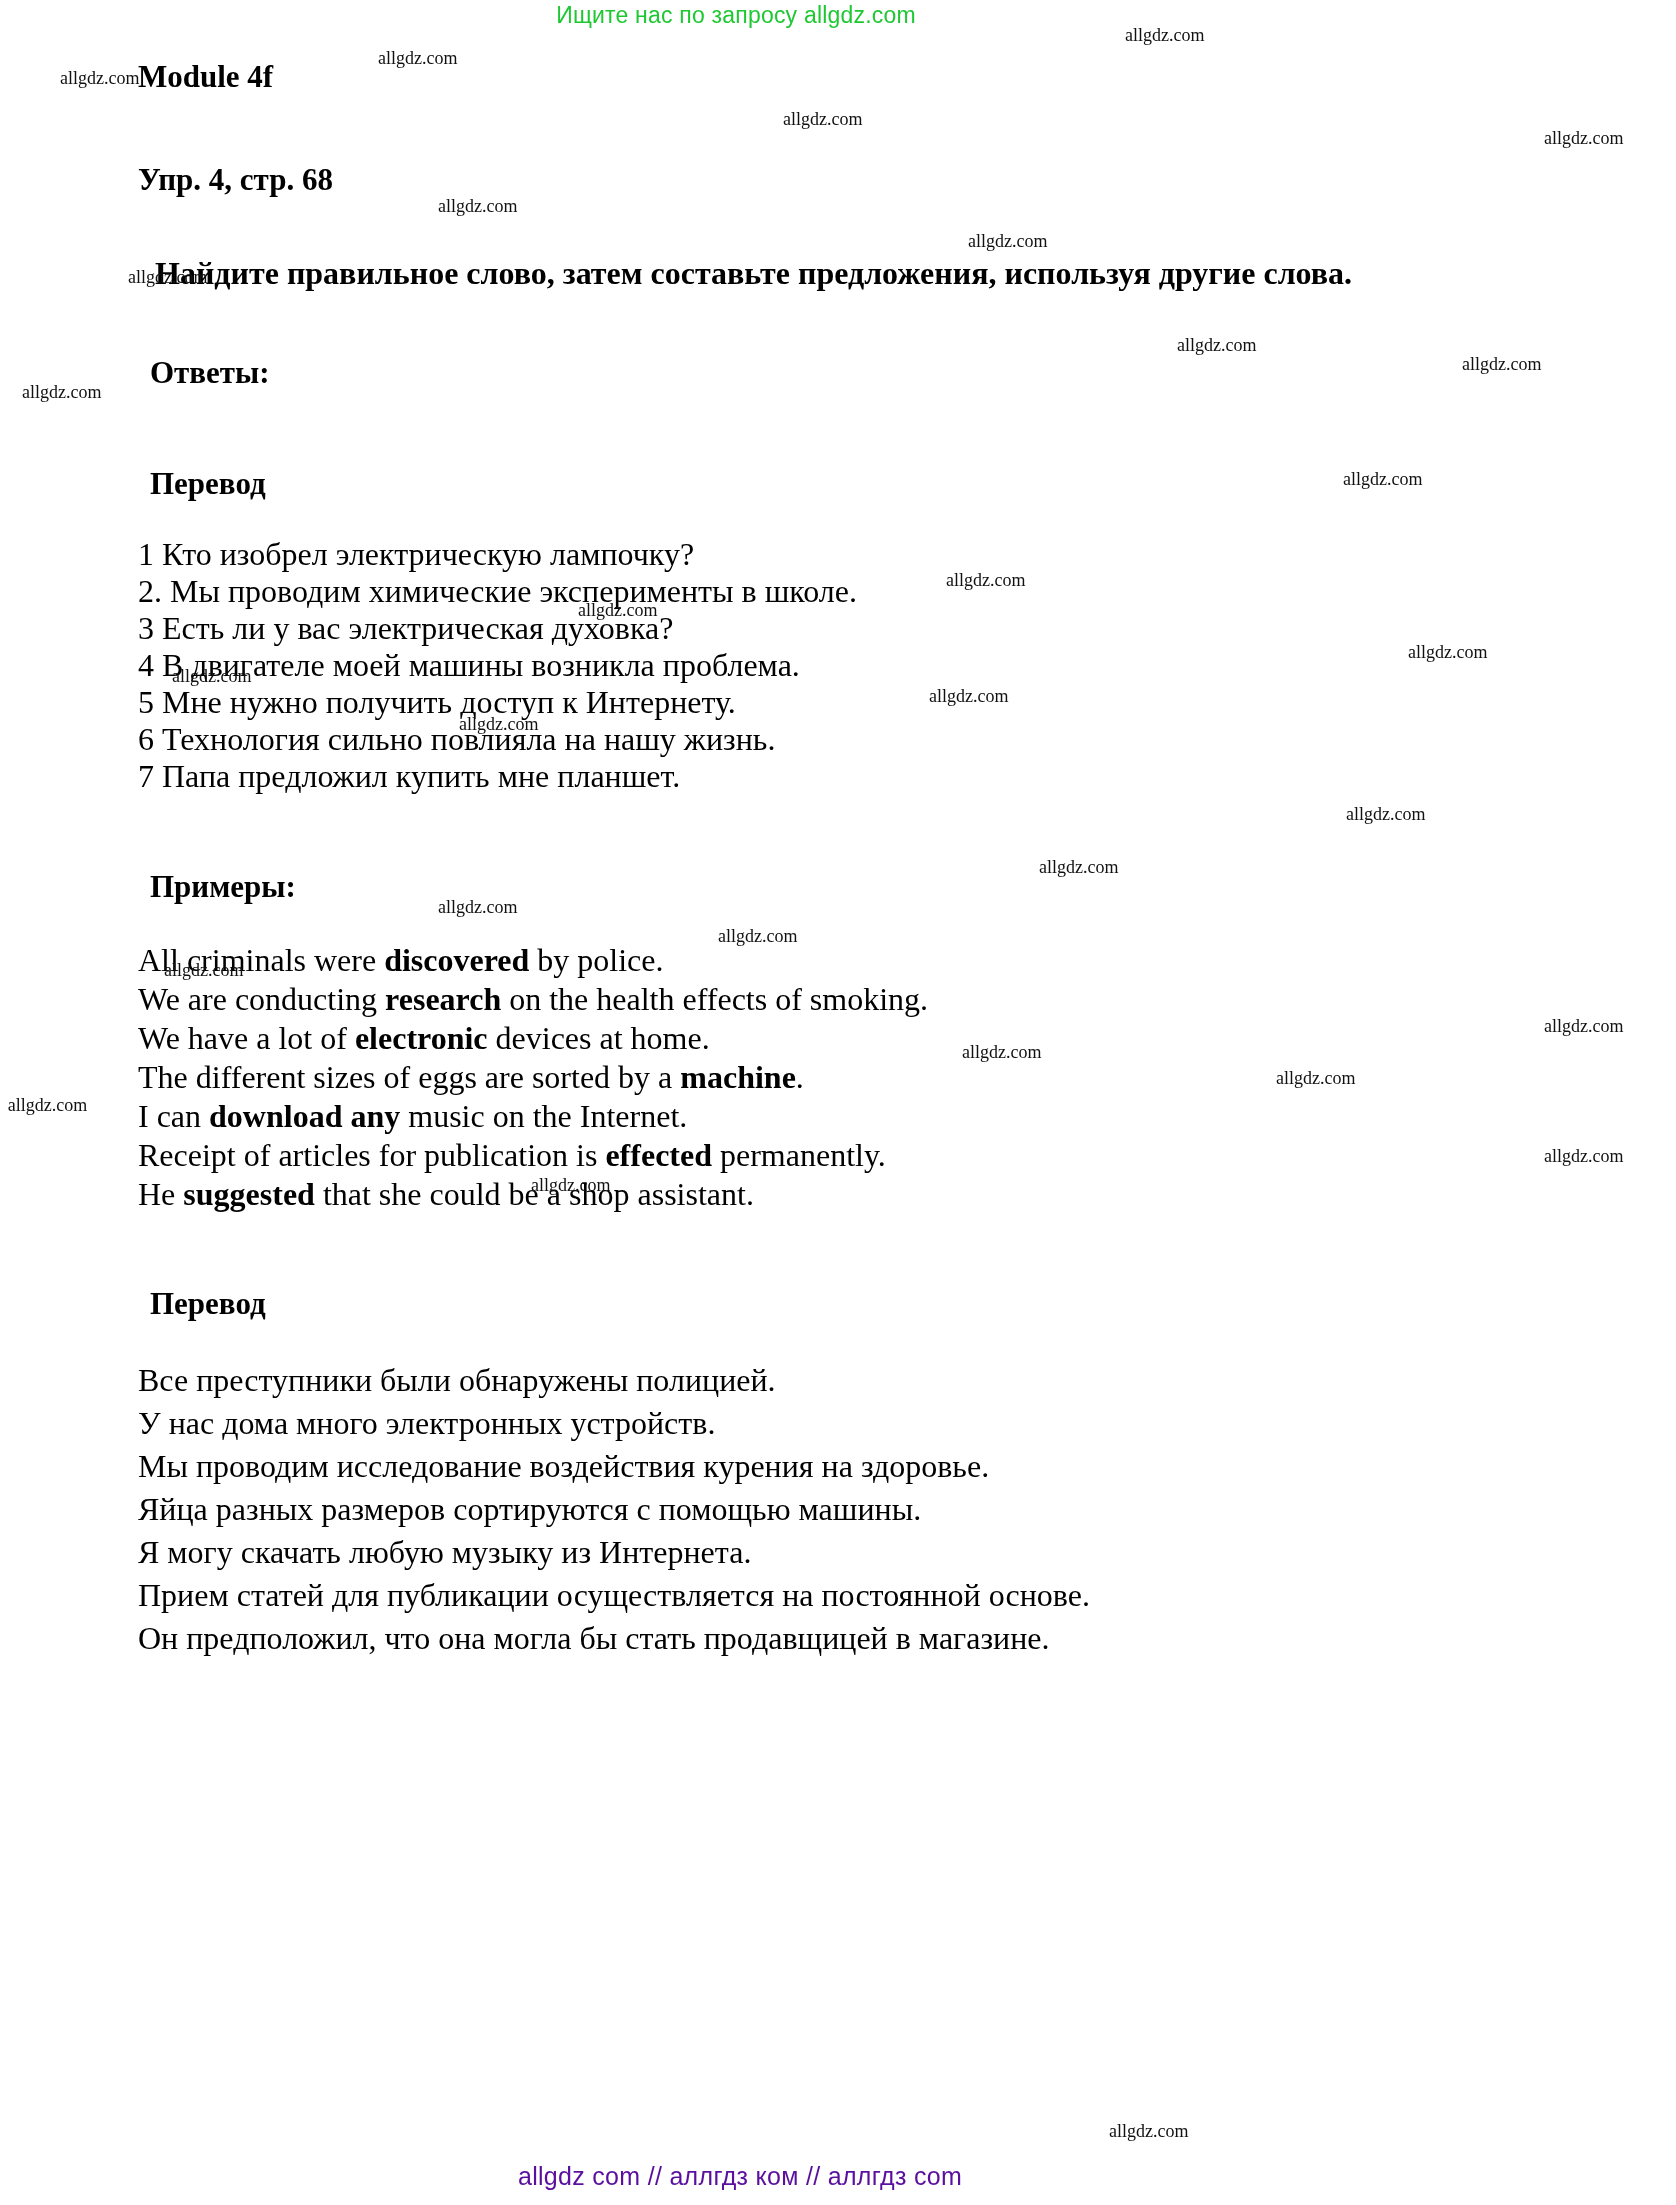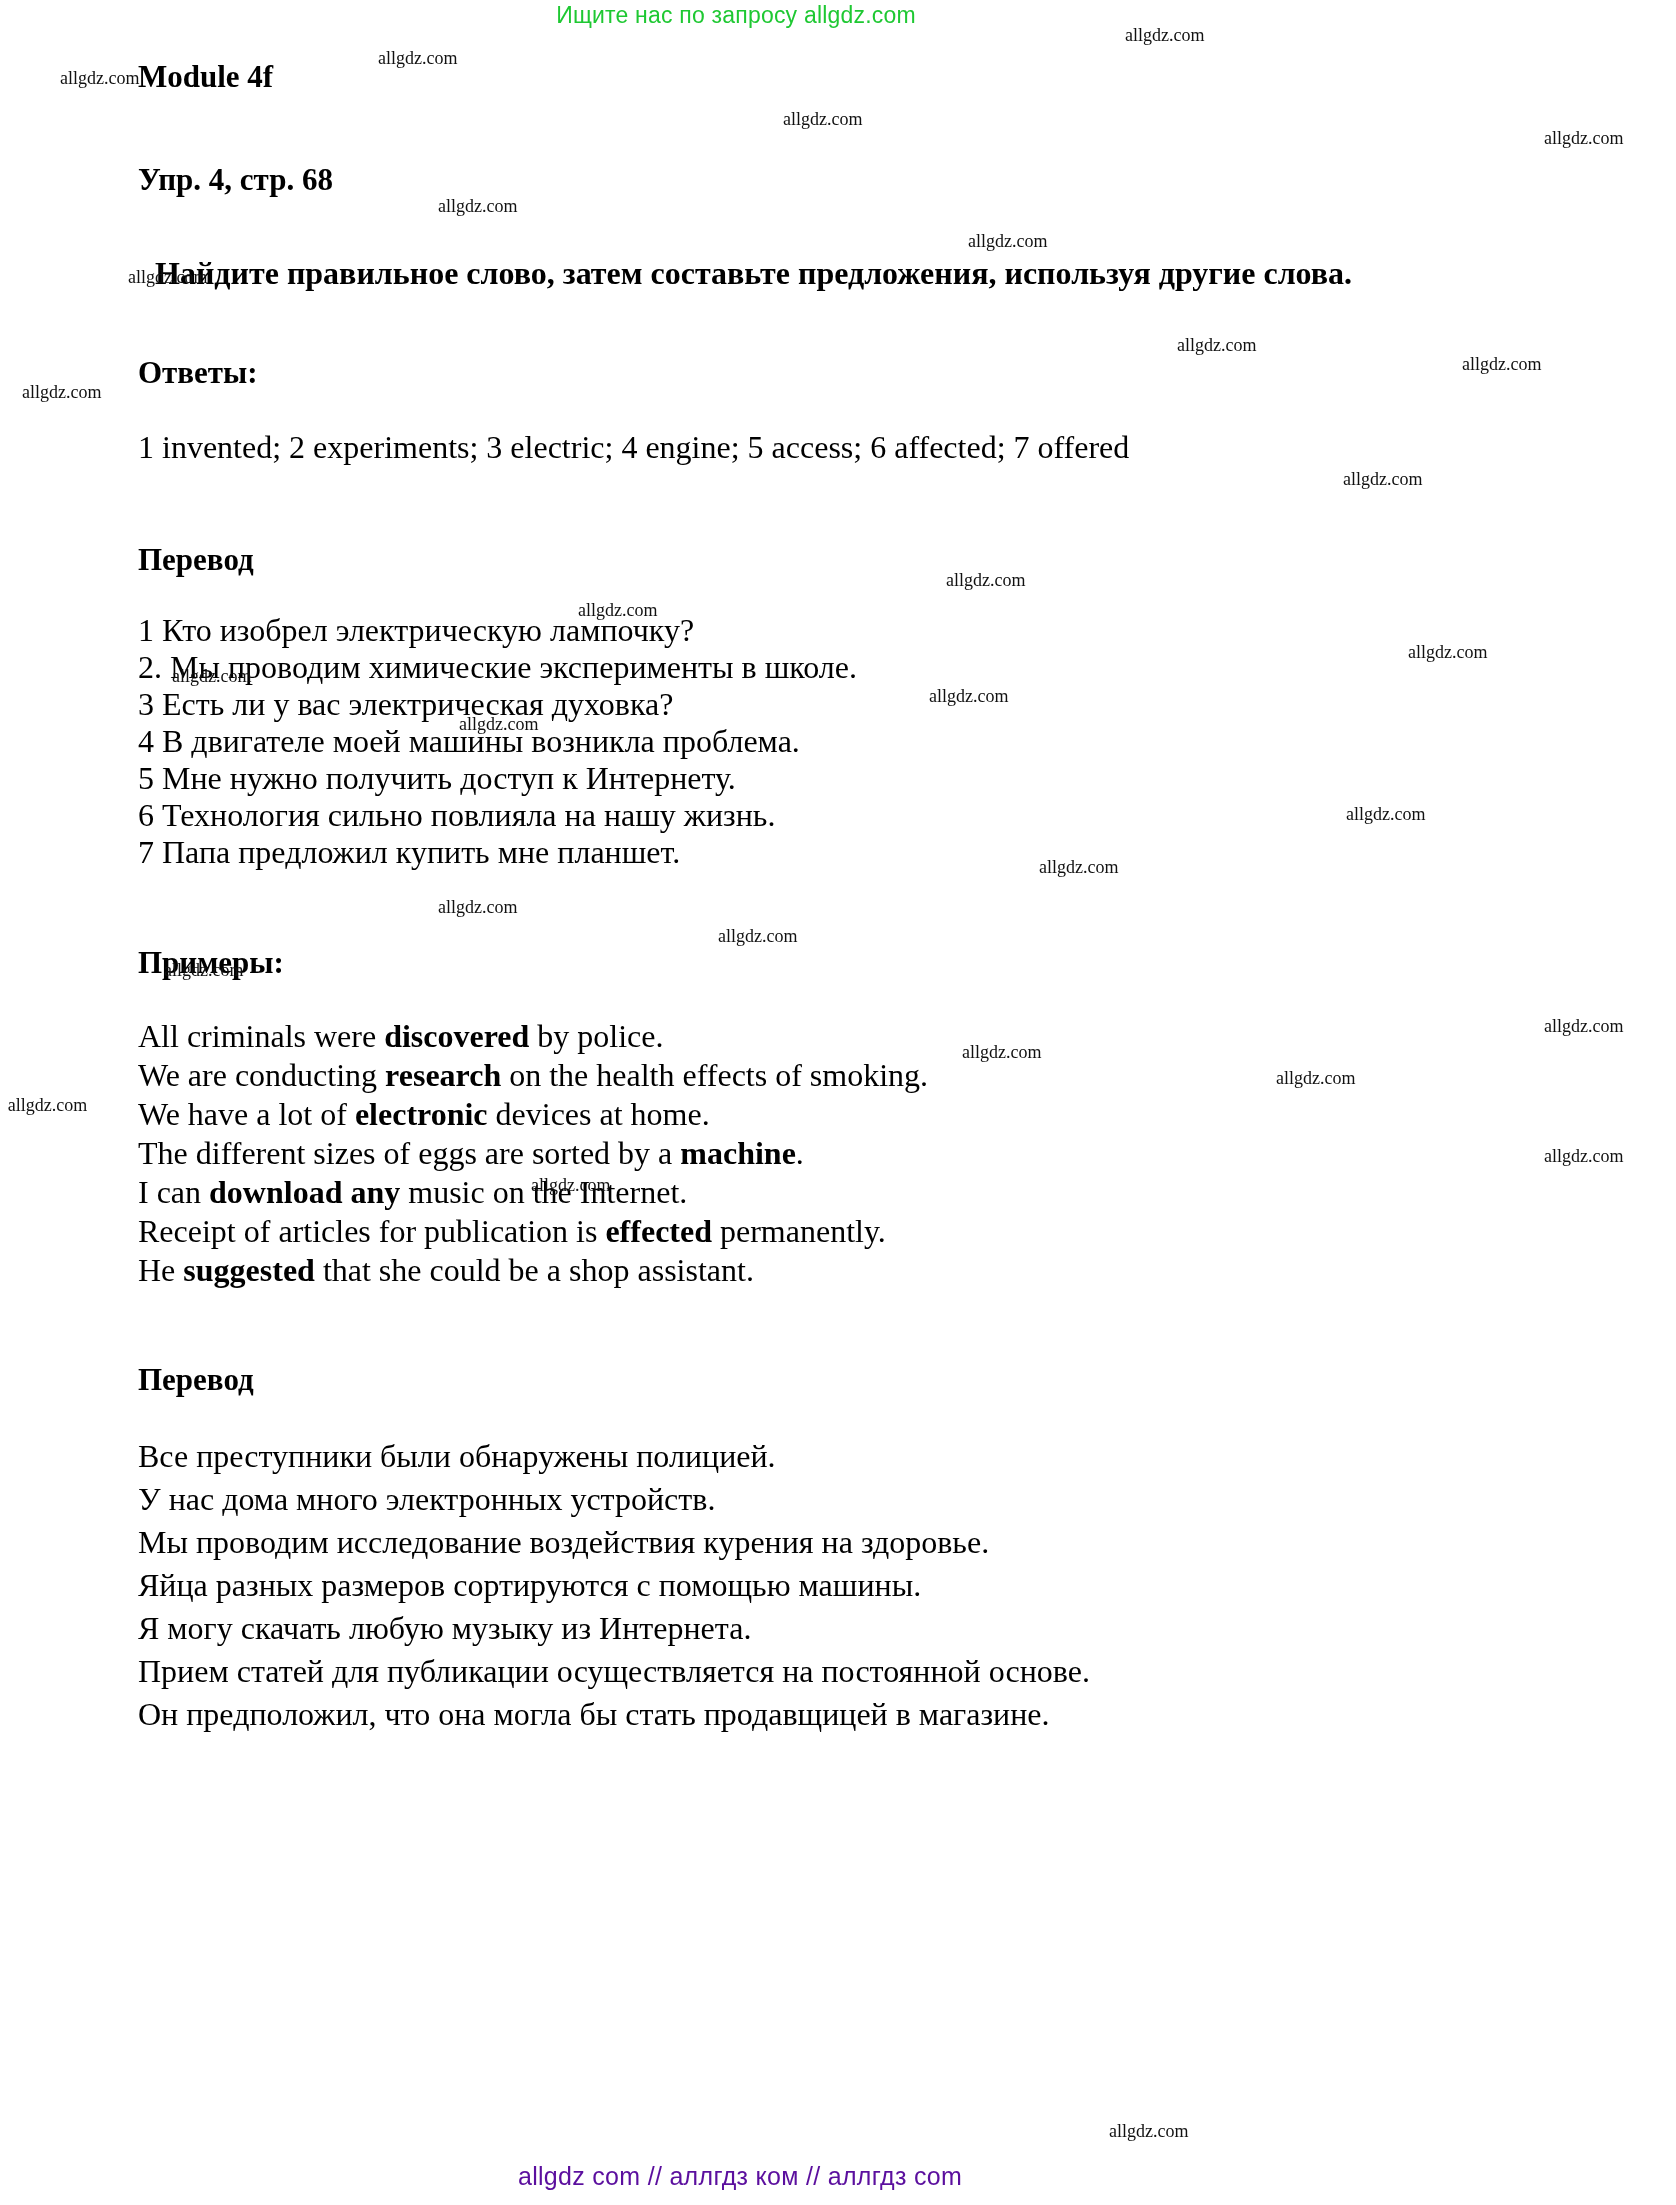--- a/index.html
+++ b/index.html
@@ -59,21 +59,21 @@
     text-align-last: left;
     margin: 0;
     margin-top: 58px;
     width: 1412px;
     text-indent: 17px;
   }
 
   .sec-head {
     font-weight: bold;
     font-size: 31px;
-    margin: 0;
+    margin: 12px;
   }
   .answers-head { margin-top: 62px; }
   .perevod-head-1 { margin-top: 75px; }
   .primery-head  { margin-top: 74px; }
   .perevod-head-2 { margin-top: 72px; }
 
   .answers-line {
     font-size: 32px;
     margin: 0;
     margin-top: 37px;
@@ -134,21 +134,20 @@
   <div class="content">
 
     <h1 class="h-title module">Module 4f</h1>
 
     <h2 class="h-title exercise">Упр. 4, стр. 68</h2>
 
     <p class="task">Найдите правильное слово, затем составьте предложения, используя другие слова.</p>
 
     <h3 class="sec-head answers-head">Ответы:</h3>
 
-    <p class="answers-line">1 invented; 2 experiments; 3 electric; 4 engine; 5 access; 6 affected; 7 offered</p>
 
     <h3 class="sec-head perevod-head-1">Перевод</h3>
 
     <div class="lines lines-ru-1">
         <p>1 Кто изобрел электрическую лампочку?</p>
         <p>2. Мы проводим химические эксперименты в школе.</p>
         <p>3 Есть ли у вас электрическая духовка?</p>
         <p>4 В двигателе моей машины возникла проблема.</p>
         <p>5 Мне нужно получить доступ к Интернету.</p>
         <p>6 Технология сильно повлияла на нашу жизнь.</p>

